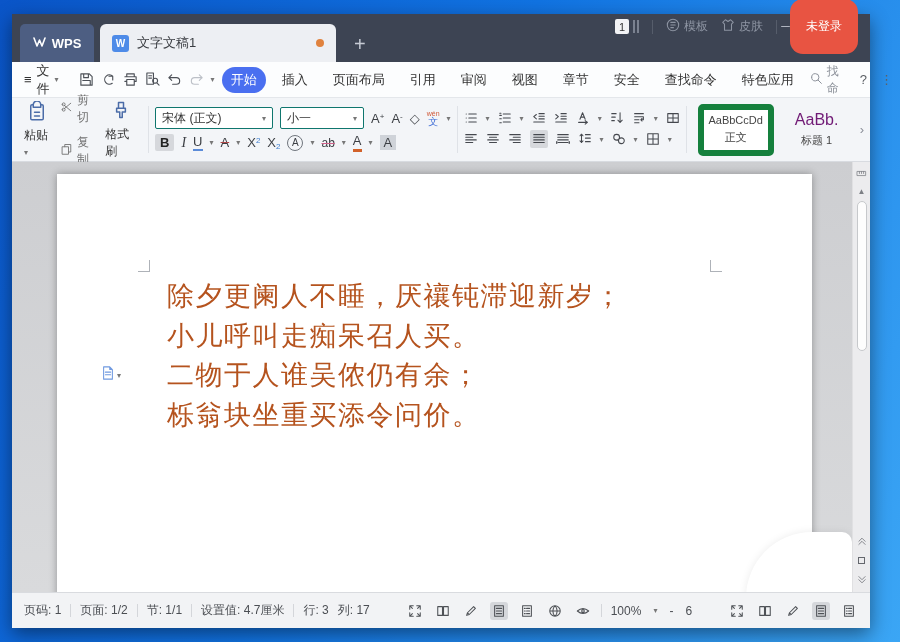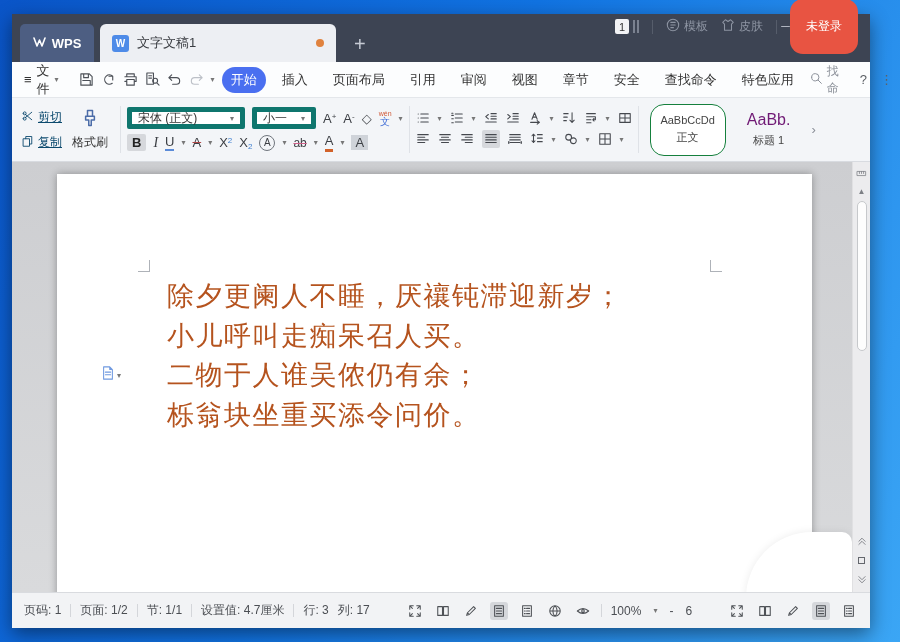--- a/index.html
+++ b/index.html
@@ -53,26 +53,26 @@
   .mb-right{display:flex;align-items:center;gap:13px;color:#5c6066;font-size:13px;margin-left:4px;}
 
   
   .ribbon{height:64px;background:#f3f5f8;border-bottom:1px solid #d8dbe0;display:flex;
     align-items:stretch;padding:3px 6px;flex:none;}
   .rsep{width:1px;background:#dfe2e7;margin:5px 6px;flex:none;}
   .bigbtn{display:flex;flex-direction:column;align-items:center;justify-content:center;gap:3px;
     font-size:12px;color:#333;padding:0 6px;}
   .bigbtn svg{width:20px;height:20px;color:#4b6ca8;}
   .cutcopy{display:flex;flex-direction:column;justify-content:center;gap:8px;margin:0 4px;
-    color:#0c4a6e;font-size:12px;text-decoration:underline;}
+    color:#737373;font-size:12px;}
   .cutcopy>div{display:flex;align-items:center;gap:4px;}
   .cutcopy svg{width:12px;height:12px;}
   .fontgrp,.pargrp{display:flex;flex-direction:column;justify-content:center;gap:5px;}
   .frow{display:flex;align-items:center;gap:7px;}
-  .selectbox{border:5px solid #0f766e;background:#fff;border-radius:2px;height:22px;display:flex;
+  .selectbox{border:1px solid #0f766e;background:#fff;border-radius:2px;height:22px;display:flex;
     align-items:center;padding:0 6px;font-size:12px;color:#333;gap:4px;}
   .selectbox .caret-sm{margin-left:auto;}
   .fbtn{font-size:13px;color:#3c3f44;display:flex;align-items:flex-end;line-height:1;}
   .sup{font-size:8px;line-height:1;transform:translateY(-4px);}
   .sub{font-size:8px;line-height:1;transform:translateY(2px);color:#3f7fd0;}
   .sup2{font-size:8px;line-height:1;transform:translateY(-4px);color:#3f7fd0;}
   .pinyin{display:flex;flex-direction:column;align-items:center;line-height:1;}
   .py-top{font-size:7px;color:#d05a3a;}
   .py-bot{font-size:10px;color:#3e6cd6;}
   .bbtn{background:#d6d8dc;border-radius:2px;padding:1px 5px;font-weight:bold;font-size:13px;color:#222;}
@@ -84,21 +84,21 @@
   .hl-ab{font-size:12px;color:#3c3f44;text-decoration:line-through;text-decoration-color:#d0608a;}
   .color-a{border-bottom:3px solid #d2622a;font-size:13px;color:#3c3f44;line-height:1.1;}
   .shade-a{background:#cfd3d9;padding:0 4px;font-size:13px;color:#3c3f44;}
   .picon{color:#45484e;display:flex;align-items:center;}
   .picon svg{width:14px;height:14px;}
   .picon.active{background:#d6d8dc;border-radius:2px;padding:2px;}
   .prow{display:flex;align-items:center;gap:8px;}
   .stylegrp{display:flex;align-items:center;gap:5px;padding-left:5px;}
   .stylecard{width:76px;height:52px;display:flex;flex-direction:column;align-items:center;
     justify-content:center;gap:4px;font-size:11px;color:#444;}
-  .stylecard.selected{background:#fff;border:1px solid #15803d;border-radius:14px;}
+  .stylecard.selected{background:#fff;border:6px solid #15803d;border-radius:5px;}
   .stylecard .sample-big{font-size:16px;font-weight:normal;color:#701a75;}
   .chev-right{color:#8a8f98;font-size:13px;}
 
   
   .docarea{flex:1;position:relative;background:linear-gradient(180deg,#cdced1,#d9dadc);overflow:hidden;}
   .page{position:absolute;left:45px;top:12px;width:755px;height:430px;background:#fff;
     box-shadow:0 0 8px rgba(0,0,0,.32);}
   .cm{position:absolute;width:12px;height:12px;}
   .cm.l{left:81px;top:86px;border-right:1px solid #aeb2b8;border-bottom:1px solid #aeb2b8;}
   .cm.r{left:653px;top:86px;border-left:1px solid #aeb2b8;border-bottom:1px solid #aeb2b8;}
@@ -231,20 +231,27 @@
       <span>查找命令...</span>
     </span>
     <span class="mb-right">
       <span>?</span>
       <span>⋮</span>
 
     </span>
   </div>
 
   <div class="ribbon">
+    <div class="bigbtn">
+      <span><svg viewBox="0 0 16 16" width="14" height="14" fill="none" stroke="currentColor" stroke-width="1.2" stroke-linecap="round" stroke-linejoin="round">
+            <path d="M5 3 H4 A1 1 0 0 0 3 4 V14 A1 1 0 0 0 4 15 H12 A1 1 0 0 0 13 14 V4 A1 1 0 0 0 12 3 H11 M5 3 A3 3 0 0 1 11 3 M5 3 V5 H11 V3 M6 9 H10 M6 12 H10"></path>
+          </svg></span>
+      <span><span>粘贴</span>
+      <span class="caret-sm">▾</span></span>
+    </div>
     <div class="cutcopy">
       <div>
         <span><svg viewBox="0 0 16 16" width="14" height="14" fill="none" stroke="currentColor" stroke-width="1.2" stroke-linecap="round" stroke-linejoin="round">
               <path d="M4 10.5 L13 3 M4 5.5 L13 13 M1.5 11.5 A2 2 0 1 0 5.5 11.5 A2 2 0 1 0 1.5 11.5 M1.5 4.5 A2 2 0 1 0 5.5 4.5 A2 2 0 1 0 1.5 4.5"></path>
             </svg></span>
         <span>剪切</span>
       </div>
       <div>
         <span><svg viewBox="0 0 16 16" width="14" height="14" fill="none" stroke="currentColor" stroke-width="1.2" stroke-linecap="round" stroke-linejoin="round">
               <path d="M2 5 H10 V15 H2 Z M5 5 V2 H13 V12 H10"></path>
@@ -260,21 +267,21 @@
     </div>
 
     <div class="rsep"></div>
 
     <div class="fontgrp">
       <div class="frow">
         <div class="selectbox" style="width:118px">
           <span>宋体 (正文)</span>
           <span class="caret-sm">▾</span>
         </div>
-        <div class="selectbox" style="width:64px">
+        <div class="selectbox" style="width:84px">
           <span>小一</span>
           <span class="caret-sm">▾</span>
         </div>
         <span class="fbtn">
             <span>A</span>
             <span class="sup">+</span>
           </span>
         <span class="fbtn">
             <span>A</span>
             <span class="sup">-</span>

